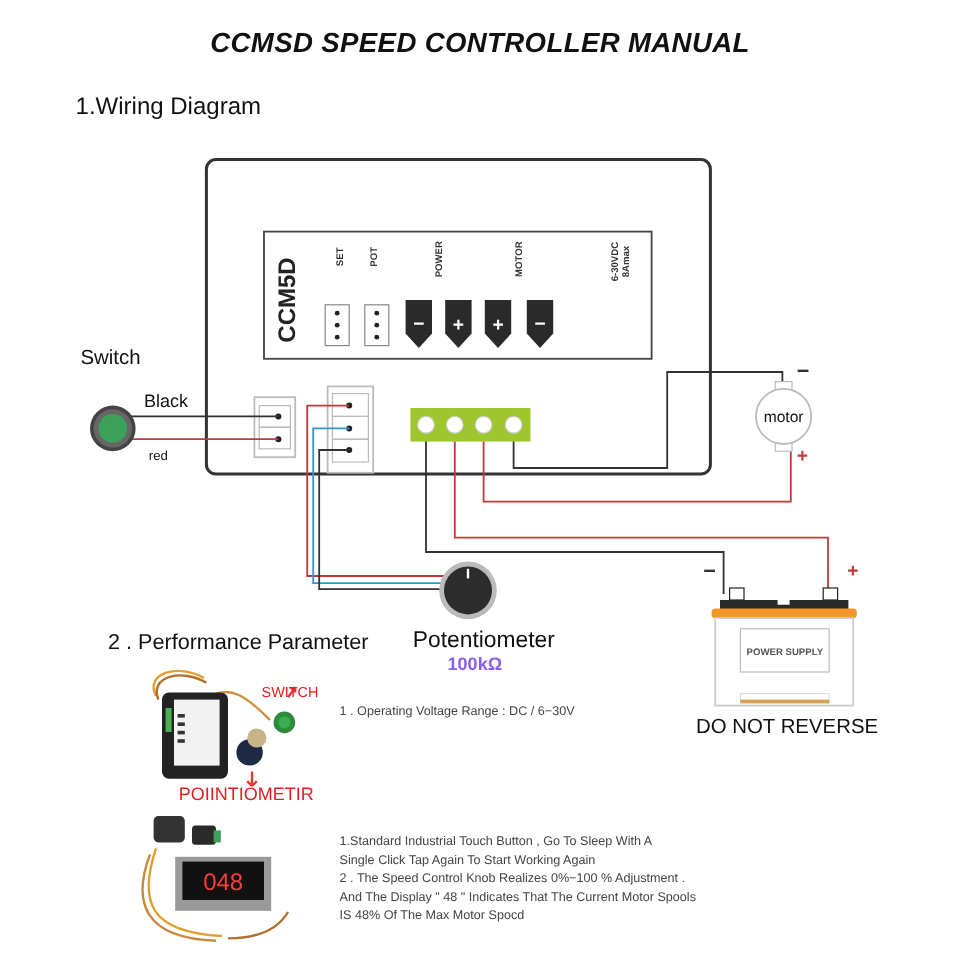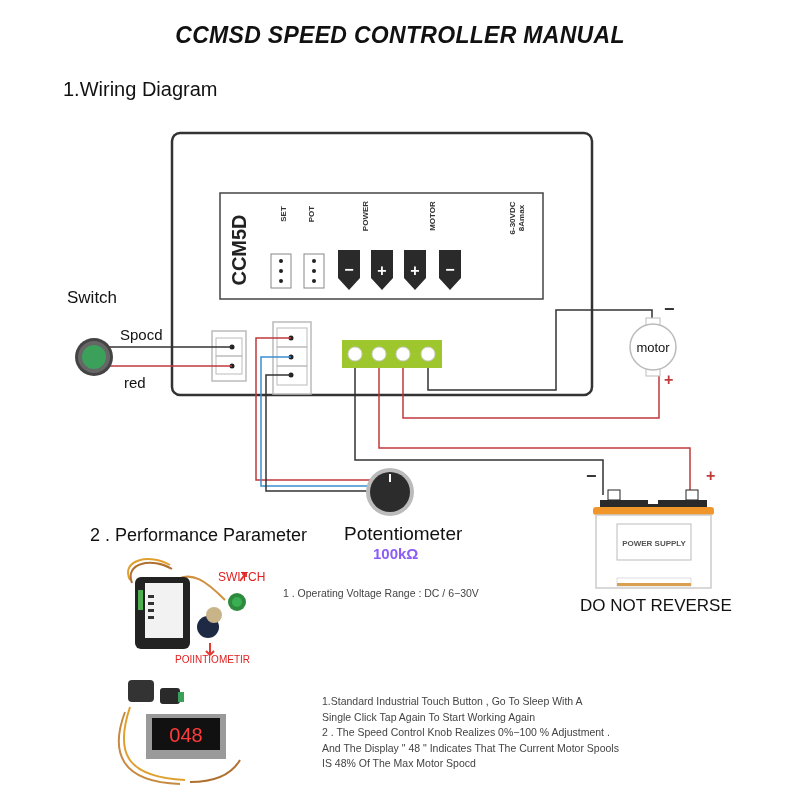--- a/index.html
+++ b/index.html
@@ -5,21 +5,21 @@
   html, body { margin: 0; padding: 0; background: #ffffff; }
   body { width: 800px; height: 800px; position: relative; overflow: hidden;
          font-family: "Liberation Sans", sans-serif; color: #111; }
   .abs { position: absolute; }
   .title { left: 0; width: 800px; top: 22px; text-align: center; font-size: 23px;
            font-weight: bold; font-style: italic; letter-spacing: 0.3px; }
   .h1 { left: 63px; top: 78px; font-size: 20px; }
   .lbl { font-size: 17px; }
   svg text { font-family: "Liberation Sans", sans-serif; }
   .plist { left: 283px; top: 586px; font-size: 10.5px; color: #444; line-height: 15.5px; }
-  .dlist { left: 283px; top: 694px; font-size: 10.5px; color: #444; line-height: 15.5px; margin-left: 39px; }
+  .dlist { left: 283px; top: 694px; font-size: 10.5px; color: #444; line-height: 15.5px; }
 </style>
 </head>
 <body>
 
 <div class="abs title">CCMSD SPEED CONTROLLER MANUAL</div>
 <div class="abs h1">1.Wiring Diagram</div>
 
 <svg class="abs" style="left:0;top:0" width="800" height="800">
 
   <rect x="172" y="133" width="420" height="262" rx="8" fill="none" stroke="#333" stroke-width="2.5"></rect>
@@ -123,22 +123,22 @@
     <rect x="617" y="524" width="74" height="36" fill="#fff" stroke="#bbb"></rect>
     <rect x="617" y="578" width="74" height="8" fill="#fff" stroke="#ddd"></rect>
     <rect x="617" y="583" width="74" height="3" fill="#d8a050"></rect>
   </g>
   <text x="654" y="546" text-anchor="middle" font-size="8" font-weight="bold" fill="#555">POWER SUPPLY</text>
   <text x="586" y="482" font-size="18" font-weight="bold" fill="#333">−</text>
   <text x="706" y="481" font-size="16" font-weight="bold" fill="#c0393b">+</text>
 </svg>
 
 <div class="abs lbl" style="left:67px;top:288px;">Switch</div>
-<div class="abs" style="left:120px;top:326px;font-size:15px;">Spocd</div>
-<div class="abs" style="left:124px;top:374px;font-size:15px;">red</div>
+<div class="abs" style="left:120px;top:326px;font-size:15px;">Black</div>
+<div class="abs" style="left:124px;top:374px;font-size:11px;">red</div>
 
 <div class="abs" style="left:344px;top:523px;font-size:19px;">Potentiometer</div>
 <div class="abs" style="left:373px;top:545px;font-size:15px;font-weight:bold;color:#8b5cf6;">100kΩ</div>
 <div class="abs" style="left:580px;top:596px;font-size:17px;">DO NOT REVERSE</div>
 
 <div class="abs" style="left:90px;top:525px;font-size:18px;text-align:center;">2 . Performance Parameter</div>
 
 <svg class="abs" style="left:110px;top:555px" width="170" height="105">
   <path d="M20,25 C10,5 40,-2 60,10" fill="none" stroke="#e0a030" stroke-width="2"></path>
   <path d="M22,28 C14,8 42,2 62,14" fill="none" stroke="#b07030" stroke-width="2"></path>
@@ -151,21 +151,21 @@
     <rect x="38" y="61" width="6" height="3" fill="#333"></rect>
   <rect x="28" y="35" width="5" height="20" fill="#4caf50"></rect>
   <circle cx="98" cy="72" r="11" fill="#1e2a44"></circle>
   <circle cx="104" cy="60" r="8" fill="#c9b48a"></circle>
   <circle cx="127" cy="47" r="9" fill="#2e8b3e"></circle>
   <circle cx="127" cy="47" r="5" fill="#3aae52"></circle>
   <path d="M130,26 L136,18 M136,18 L132,19 M136,18 L136,22" stroke="#e53935" stroke-width="2" fill="none"></path>
   <path d="M100,88 L100,100 M100,100 L96,96 M100,100 L104,96" stroke="#e53935" stroke-width="2" fill="none"></path>
 </svg>
 <div class="abs" style="left:218px;top:570px;font-size:12px;color:#e02020;">SWITCH</div>
-<div class="abs" style="left:175px;top:654px;font-size:10px;color:#e02020;">POIINTIOMETIR</div>
+<div class="abs" style="left:149px;top:654px;font-size:15px;color:#e02020;">POIINTIOMETIR</div>
 
 <div class="abs plist">
   <div>1 . Operating Voltage Range : DC / 6−30V</div>
 </div>
 
 <svg class="abs" style="left:110px;top:672px" width="170" height="118">
   <path d="M15,40 C0,80 10,110 70,112" fill="none" stroke="#c88a40" stroke-width="2"></path>
   <path d="M20,35 C5,80 15,105 75,108" fill="none" stroke="#e0a030" stroke-width="2"></path>
   <path d="M130,88 C120,105 100,110 80,110" fill="none" stroke="#b07030" stroke-width="2"></path>
   <rect x="18" y="8" width="26" height="22" rx="4" fill="#333"></rect>

